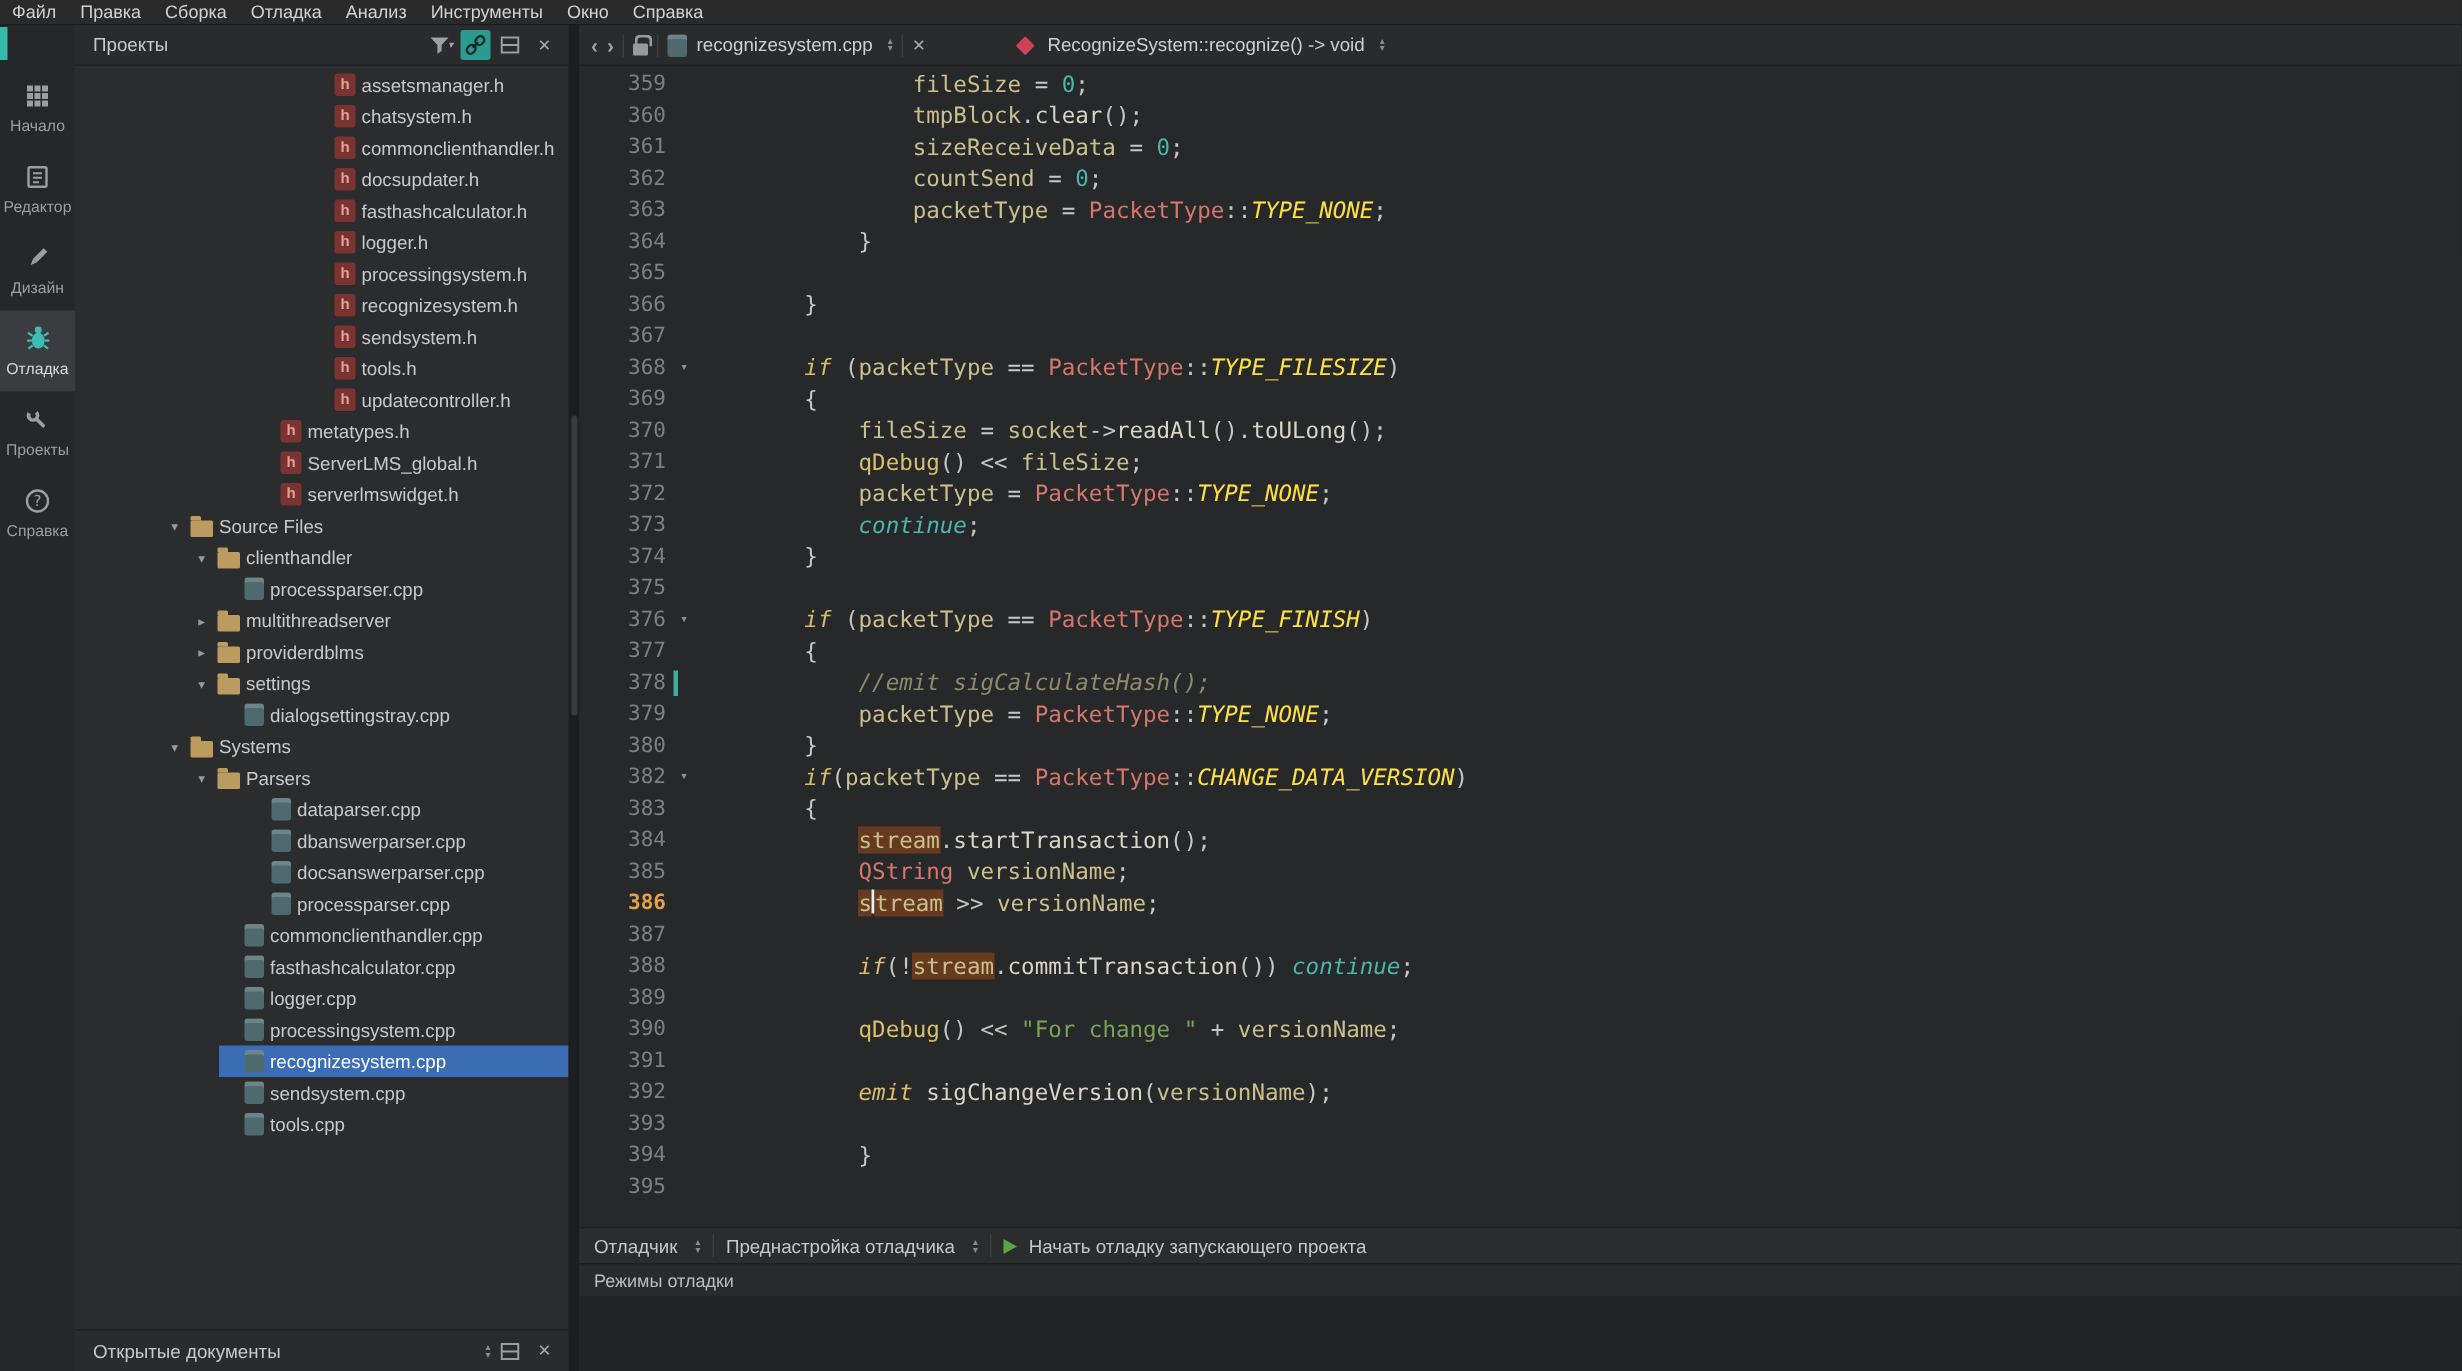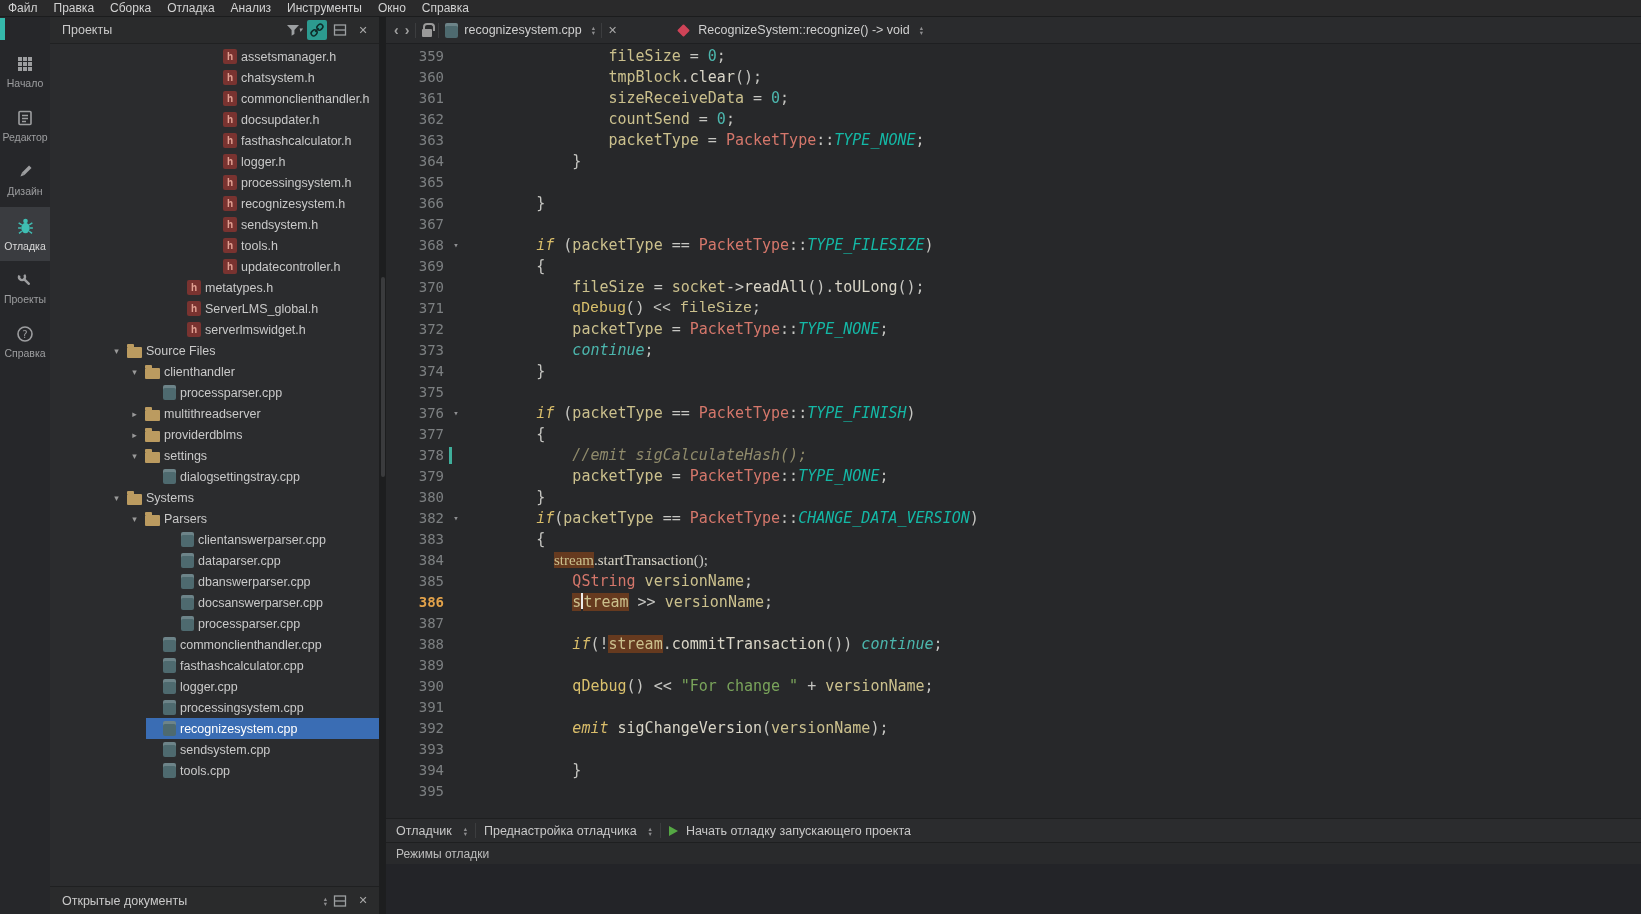--- a/index.html
+++ b/index.html
@@ -56,21 +56,21 @@
 .cl{display:flex;height:21px;white-space:pre}
 .ln{width:62px;text-align:right;padding-right:4px;color:#7d8082;font-size:14px;flex:none}
 .ln.cur{color:#e2a24a;font-weight:bold}
 .fold{width:16px;flex:none;color:#8f9092;font-size:9px;display:flex;align-items:center;justify-content:center;position:relative}
 .mark{position:absolute;left:1px;top:2px;width:3px;height:17px;background:#3fae9b}
 .ct{flex:1}
 .tk.kw{color:#d9bd6a;font-style:italic}
 .tk.kw2{color:#4cb6ad;font-style:italic}
 .tk.num{color:#4cb6ad}
 .tk.typ{color:#d5776b}
-.tk.enm{color:#14b8a6;font-style:italic}
+.tk.enm{color:#fde047;font-style:italic}
 .tk.str{color:#7aa45b}
 .tk.com{color:#8f8a6b;font-style:italic}
 .tk.mem{color:#cbc08d}
 .tk.fn{color:#d9d5c7}
 .tk.fnq{color:#d9c06c}
 .tk.pln{color:#c6c6c2}
 .tk.hl{background:#663a1f}
 .tk.crt{display:inline-block;width:2px;height:16px;background:#ececec;vertical-align:-2px}
 
 .dbgbar{height:24px;background:#2b2c2e;border-top:1px solid #1e1f20;display:flex;align-items:center;gap:8px;padding:0 10px;color:#c8c8c8;flex:none}
@@ -366,28 +366,20 @@
               <span class="arr">▾</span>
               <span class="ic ic-folder"></span>
               <span>Parsers</span>
             </span>
           </div>
           <div class="trow">
             <span class="pad" style="width: 114px;"></span>
             <span class="tinner">
               <span class="arr"></span>
               <span class="ic ic-cpp"></span>
-              <span>clientanswerparser.cpp</span>
-            </span>
-          </div>
-          <div class="trow">
-            <span class="pad" style="width: 114px;"></span>
-            <span class="tinner">
-              <span class="arr"></span>
-              <span class="ic ic-cpp"></span>
               <span>dataparser.cpp</span>
             </span>
           </div>
           <div class="trow">
             <span class="pad" style="width: 114px;"></span>
             <span class="tinner">
               <span class="arr"></span>
               <span class="ic ic-cpp"></span>
               <span>dbanswerparser.cpp</span>
             </span>
@@ -518,33 +510,33 @@
           <div class="cl"><span class="ln">361</span><span class="fold"></span><span class="ct" style="padding-left: 16ch;"><span class="tk mem">sizeReceiveData</span><span class="tk pln"> = </span><span class="tk num">0</span><span class="tk pln">;</span></span></div>
           <div class="cl"><span class="ln">362</span><span class="fold"></span><span class="ct" style="padding-left: 16ch;"><span class="tk mem">countSend</span><span class="tk pln"> = </span><span class="tk num">0</span><span class="tk pln">;</span></span></div>
           <div class="cl"><span class="ln">363</span><span class="fold"></span><span class="ct" style="padding-left: 16ch;"><span class="tk mem">packetType</span><span class="tk pln"> = </span><span class="tk typ">PacketType</span><span class="tk pln">::</span><span class="tk enm">TYPE_NONE</span><span class="tk pln">;</span></span></div>
           <div class="cl"><span class="ln">364</span><span class="fold"></span><span class="ct" style="padding-left: 12ch;"><span class="tk pln">}</span></span></div>
           <div class="cl"><span class="ln">365</span><span class="fold"></span><span class="ct" style="padding-left: 0ch;"></span></div>
           <div class="cl"><span class="ln">366</span><span class="fold"></span><span class="ct" style="padding-left: 8ch;"><span class="tk pln">}</span></span></div>
           <div class="cl"><span class="ln">367</span><span class="fold"></span><span class="ct" style="padding-left: 0ch;"></span></div>
           <div class="cl"><span class="ln">368</span><span class="fold">▾</span><span class="ct" style="padding-left: 8ch;"><span class="tk kw">if</span><span class="tk pln"> (</span><span class="tk mem">packetType</span><span class="tk pln"> == </span><span class="tk typ">PacketType</span><span class="tk pln">::</span><span class="tk enm">TYPE_FILESIZE</span><span class="tk pln">)</span></span></div>
           <div class="cl"><span class="ln">369</span><span class="fold"></span><span class="ct" style="padding-left: 8ch;"><span class="tk pln">{</span></span></div>
           <div class="cl"><span class="ln">370</span><span class="fold"></span><span class="ct" style="padding-left: 12ch;"><span class="tk mem">fileSize</span><span class="tk pln"> = </span><span class="tk mem">socket</span><span class="tk pln">-&gt;</span><span class="tk fn">readAll</span><span class="tk pln">().</span><span class="tk fn">toULong</span><span class="tk pln">();</span></span></div>
-          <div class="cl"><span class="ln">371</span><span class="fold"></span><span class="ct" style="padding-left: 12ch; font-family: Liberation Mono, monospace;"><span class="tk fnq">qDebug</span><span class="tk pln">() &lt;&lt; </span><span class="tk mem">fileSize</span><span class="tk pln">;</span></span></div>
+          <div class="cl"><span class="ln">371</span><span class="fold"></span><span class="ct" style="padding-left: 12ch;"><span class="tk fnq">qDebug</span><span class="tk pln">() &lt;&lt; </span><span class="tk mem">fileSize</span><span class="tk pln">;</span></span></div>
           <div class="cl"><span class="ln">372</span><span class="fold"></span><span class="ct" style="padding-left: 12ch;"><span class="tk mem">packetType</span><span class="tk pln"> = </span><span class="tk typ">PacketType</span><span class="tk pln">::</span><span class="tk enm">TYPE_NONE</span><span class="tk pln">;</span></span></div>
           <div class="cl"><span class="ln">373</span><span class="fold"></span><span class="ct" style="padding-left: 12ch;"><span class="tk kw2">continue</span><span class="tk pln">;</span></span></div>
           <div class="cl"><span class="ln">374</span><span class="fold"></span><span class="ct" style="padding-left: 8ch;"><span class="tk pln">}</span></span></div>
           <div class="cl"><span class="ln">375</span><span class="fold"></span><span class="ct" style="padding-left: 0ch;"></span></div>
           <div class="cl"><span class="ln">376</span><span class="fold">▾</span><span class="ct" style="padding-left: 8ch;"><span class="tk kw">if</span><span class="tk pln"> (</span><span class="tk mem">packetType</span><span class="tk pln"> == </span><span class="tk typ">PacketType</span><span class="tk pln">::</span><span class="tk enm">TYPE_FINISH</span><span class="tk pln">)</span></span></div>
           <div class="cl"><span class="ln">377</span><span class="fold"></span><span class="ct" style="padding-left: 8ch;"><span class="tk pln">{</span></span></div>
           <div class="cl"><span class="ln">378</span><span class="fold"><i class="mark"></i></span><span class="ct" style="padding-left: 12ch;"><span class="tk com">//emit sigCalculateHash();</span></span></div>
           <div class="cl"><span class="ln">379</span><span class="fold"></span><span class="ct" style="padding-left: 12ch;"><span class="tk mem">packetType</span><span class="tk pln"> = </span><span class="tk typ">PacketType</span><span class="tk pln">::</span><span class="tk enm">TYPE_NONE</span><span class="tk pln">;</span></span></div>
           <div class="cl"><span class="ln">380</span><span class="fold"></span><span class="ct" style="padding-left: 8ch;"><span class="tk pln">}</span></span></div>
           <div class="cl"><span class="ln">382</span><span class="fold">▾</span><span class="ct" style="padding-left: 8ch;"><span class="tk kw">if</span><span class="tk pln">(</span><span class="tk mem">packetType</span><span class="tk pln"> == </span><span class="tk typ">PacketType</span><span class="tk pln">::</span><span class="tk enm">CHANGE_DATA_VERSION</span><span class="tk pln">)</span></span></div>
           <div class="cl"><span class="ln">383</span><span class="fold"></span><span class="ct" style="padding-left: 8ch;"><span class="tk pln">{</span></span></div>
-          <div class="cl"><span class="ln">384</span><span class="fold"></span><span class="ct" style="padding-left: 12ch; font-family: Liberation Serif, serif;"><span class="tk mem hl">stream</span><span class="tk pln">.</span><span class="tk fn">startTransaction</span><span class="tk pln">();</span></span></div>
+          <div class="cl"><span class="ln">384</span><span class="fold"></span><span class="ct" style="padding-left: 12ch;"><span class="tk mem hl">stream</span><span class="tk pln">.</span><span class="tk fn">startTransaction</span><span class="tk pln">();</span></span></div>
           <div class="cl"><span class="ln">385</span><span class="fold"></span><span class="ct" style="padding-left: 12ch;"><span class="tk typ">QString</span><span class="tk pln"> </span><span class="tk mem">versionName</span><span class="tk pln">;</span></span></div>
           <div class="cl"><span class="ln cur">386</span><span class="fold"></span><span class="ct" style="padding-left: 12ch;"><span class="tk mem hl">s</span><span class="tk crt"></span><span class="tk mem hl">tream</span><span class="tk pln"> &gt;&gt; </span><span class="tk mem">versionName</span><span class="tk pln">;</span></span></div>
           <div class="cl"><span class="ln">387</span><span class="fold"></span><span class="ct" style="padding-left: 0ch;"></span></div>
           <div class="cl"><span class="ln">388</span><span class="fold"></span><span class="ct" style="padding-left: 12ch;"><span class="tk kw">if</span><span class="tk pln">(!</span><span class="tk mem hl">stream</span><span class="tk pln">.</span><span class="tk fn">commitTransaction</span><span class="tk pln">()) </span><span class="tk kw2">continue</span><span class="tk pln">;</span></span></div>
           <div class="cl"><span class="ln">389</span><span class="fold"></span><span class="ct" style="padding-left: 0ch;"></span></div>
           <div class="cl"><span class="ln">390</span><span class="fold"></span><span class="ct" style="padding-left: 12ch;"><span class="tk fnq">qDebug</span><span class="tk pln">() &lt;&lt; </span><span class="tk str">"For change "</span><span class="tk pln"> + </span><span class="tk mem">versionName</span><span class="tk pln">;</span></span></div>
           <div class="cl"><span class="ln">391</span><span class="fold"></span><span class="ct" style="padding-left: 0ch;"></span></div>
           <div class="cl"><span class="ln">392</span><span class="fold"></span><span class="ct" style="padding-left: 12ch;"><span class="tk kw">emit</span><span class="tk pln"> </span><span class="tk fn">sigChangeVersion</span><span class="tk pln">(</span><span class="tk mem">versionName</span><span class="tk pln">);</span></span></div>
           <div class="cl"><span class="ln">393</span><span class="fold"></span><span class="ct" style="padding-left: 0ch;"></span></div>
           <div class="cl"><span class="ln">394</span><span class="fold"></span><span class="ct" style="padding-left: 12ch;"><span class="tk pln">}</span></span></div>

